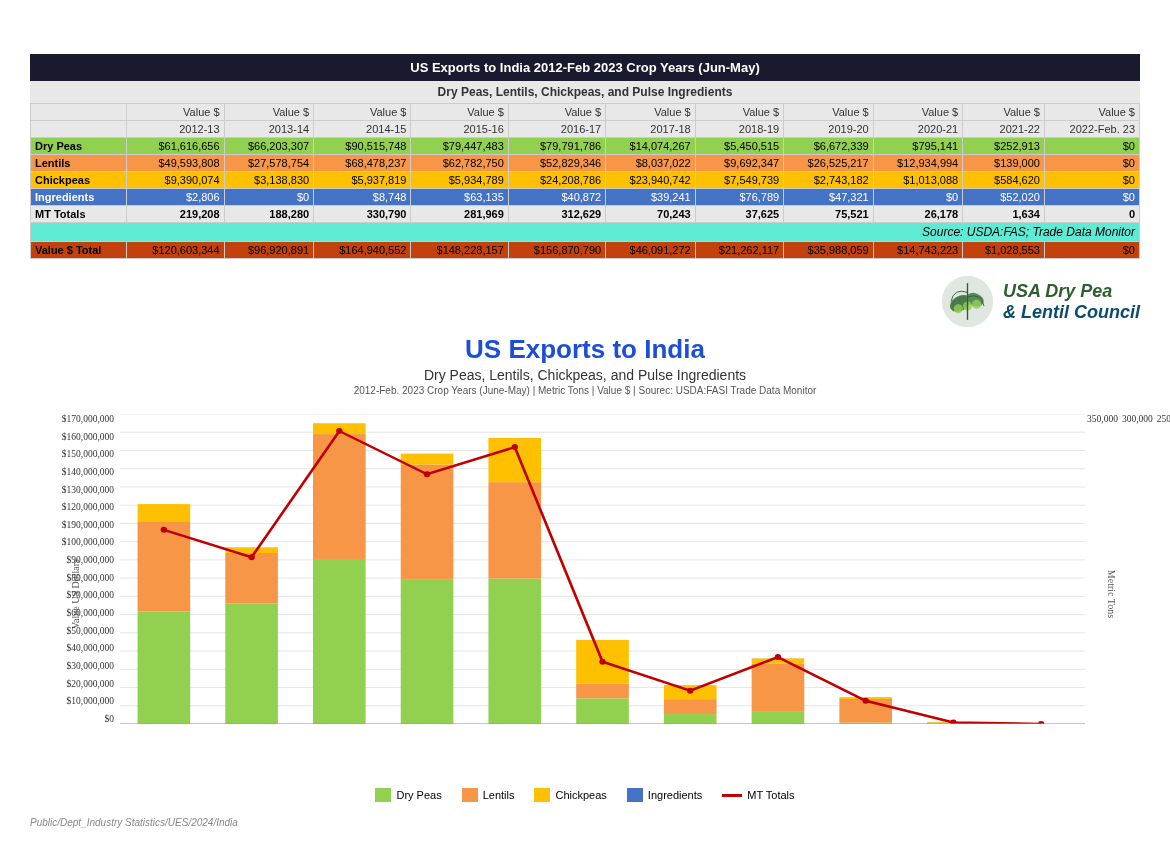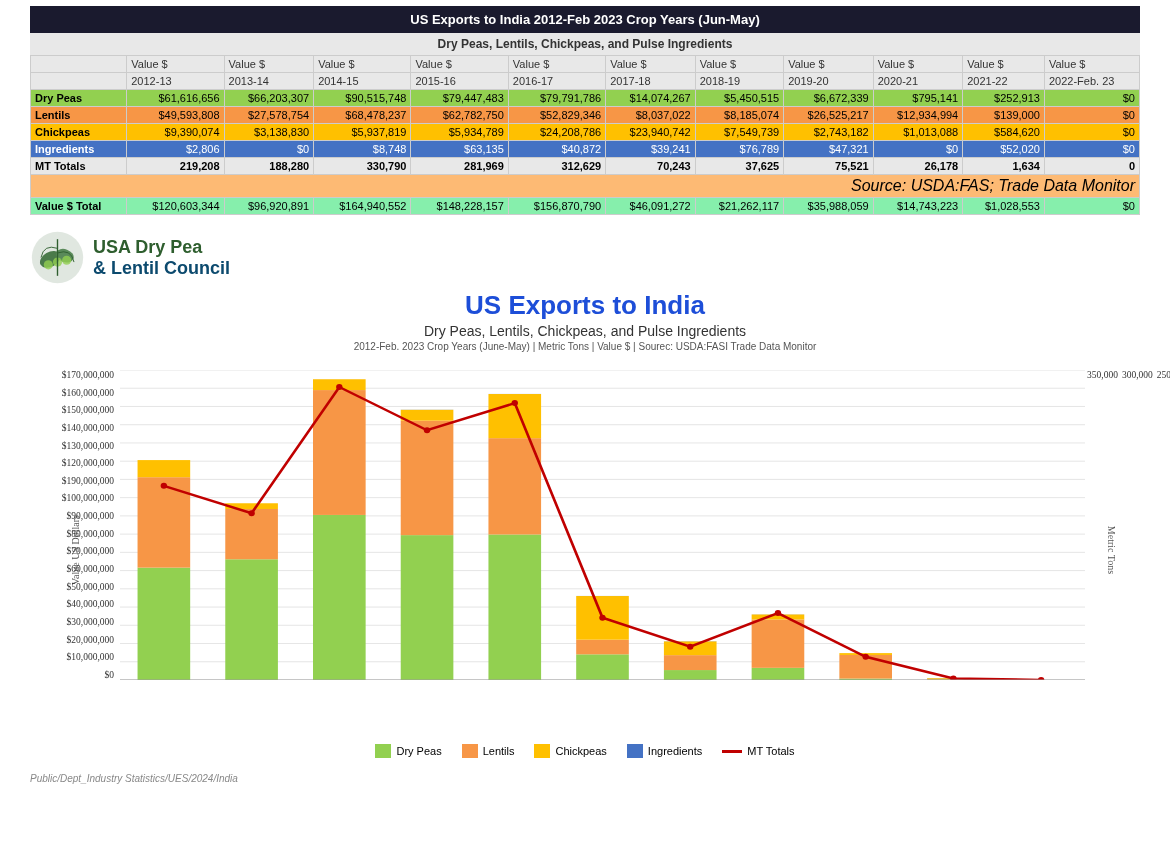--- a/index.html
+++ b/index.html
@@ -7,20 +7,21 @@
       background: #fff;
       font-family: Arial, sans-serif;
       width: 1170px;
       min-height: 850px;
       overflow-x: hidden;
     }
 
     
     .table-section {
       padding: 6px 30px 5px 30px;
+      margin-top: 48px;
     }
 
     .table-title-bar {
       background: #1a1a2e;
       color: #fff;
       text-align: center;
       padding: 6px 4px;
       font-size: 13px;
       font-weight: bold;
     }
@@ -36,21 +37,21 @@
 
     .data-table {
       width: 100%;
       border-collapse: collapse;
       font-size: 11px;
     }
 
     .data-table th {
       background: #e8e8e8;
       padding: 2px 4px;
-      text-align: left;
+      text-align: right;
       border: 1px solid #ccc;
       font-weight: normal;
       color: #333;
     }
 
     .data-table th.first-col {
       text-align: left;
     }
 
     .data-table td {
@@ -64,33 +65,34 @@
       text-align: left;
       font-weight: bold;
     }
 
     .row-dry-peas { background: #92d050; }
     .row-lentils { background: #f79646; }
     .row-chickpeas { background: #ffc000; }
     .row-ingredients { background: #4472c4; color: #fff; }
 
     .totals-row { background: #e8e8e8; font-weight: bold; }
-    .source-row { background: #fdba74; font-style: italic; font-size: 16px; }
-    .value-total-row { background: #86efac; }
+    .source-row { background: #5eead4; font-style: italic; font-size: 12px; }
+    .value-total-row { background: #c2410c; }
 
     
     .chart-section {
       padding: 0 30px 10px 30px;
     }
 
     .logo-area {
       display: flex;
       align-items: center;
-      justify-content: flex-start;
+      justify-content: flex-end;
       padding: 10px 0 5px 0;
+      font-style: italic;
     }
 
     .logo-svg {
       width: 55px;
       height: 55px;
       margin-right: 8px;
     }
 
     .chart-title {
       text-align: center;
@@ -276,21 +278,21 @@
           <td>$0</td>
         </tr>
         <tr class="row-lentils">
           <td class="first-col">Lentils</td>
           <td>$49,593,808</td>
           <td>$27,578,754</td>
           <td>$68,478,237</td>
           <td>$62,782,750</td>
           <td>$52,829,346</td>
           <td>$8,037,022</td>
-          <td>$8,185,074</td>
+          <td>$9,692,347</td>
           <td>$26,525,217</td>
           <td>$12,934,994</td>
           <td>$139,000</td>
           <td>$0</td>
         </tr>
         <tr class="row-chickpeas">
           <td class="first-col">Chickpeas</td>
           <td>$9,390,074</td>
           <td>$3,138,830</td>
           <td>$5,937,819</td>

